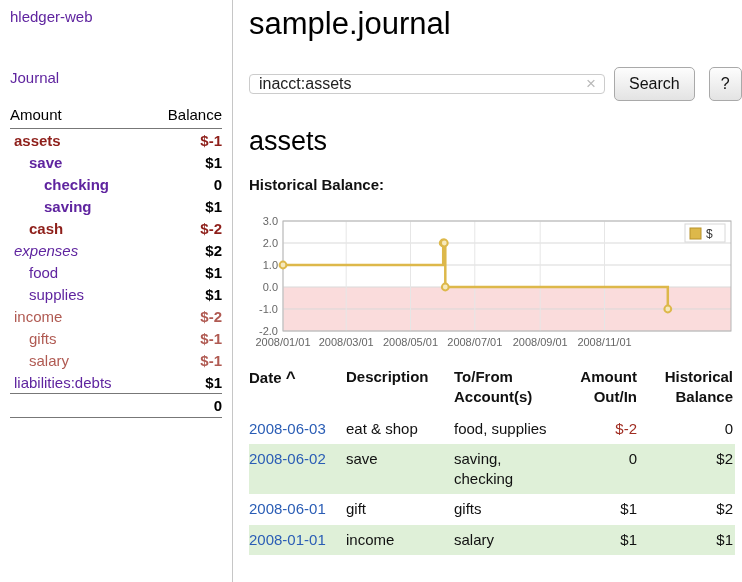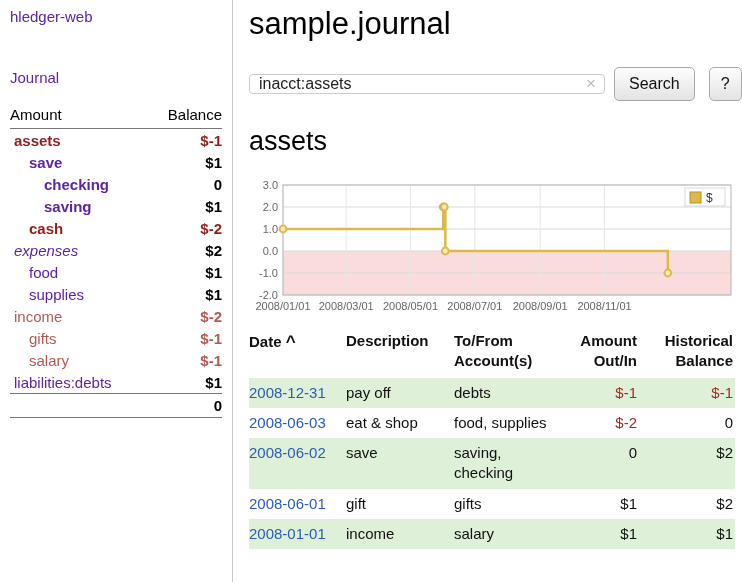--- a/index.html
+++ b/index.html
@@ -137,20 +137,21 @@
     <div class="searchbar">
       <span class="search-wrap">
         <input type="text" class="search-input" value="inacct:assets" style="">
         <span class="clear-btn">×</span>
       </span>
       <button class="btn">Search</button>
       <button class="btn help">?</button>
     </div>
 
     <h2 class="account-heading">assets</h2>
+    <div class="chart-heading">Historical Balance:</div>
 
     <div class="chart" id="chart"><svg width="490" height="144" viewBox="0 0 490 144" font-family="Liberation Sans, sans-serif">
           <rect x="34" y="8" width="448" height="110" fill="#ffffff"></rect>
           <rect x="34" y="74" width="448" height="44.0" fill="#fadcdc"></rect>
           <line x1="34" y1="8" x2="482" y2="8" stroke="#d9d9d9" stroke-width="1"></line>
           <line x1="34" y1="30" x2="482" y2="30" stroke="#d9d9d9" stroke-width="1"></line>
           <line x1="34" y1="52" x2="482" y2="52" stroke="#d9d9d9" stroke-width="1"></line>
           <line x1="34" y1="74" x2="482" y2="74" stroke="#d9d9d9" stroke-width="1"></line>
           <line x1="34" y1="96" x2="482" y2="96" stroke="#d9d9d9" stroke-width="1"></line>
           <line x1="34" y1="118" x2="482" y2="118" stroke="#d9d9d9" stroke-width="1"></line>
@@ -197,27 +198,20 @@
       <thead>
         <tr>
           <th><span>Date</span> <span class="sort-icon">^</span></th>
           <th>Description</th>
           <th>To/From Account(s)</th>
           <th class="num">Amount Out/In</th>
           <th class="num">Historical Balance</th>
         </tr>
       </thead>
       <tbody id="register-body">
-          <tr class="stripe">
-            <td><a href="#" class="datelink">2008-12-31</a></td>
-            <td>pay off</td>
-            <td>debts</td>
-            <td class="num neg">$-1</td>
-            <td class="num neg">$-1</td>
-          </tr>
           <tr>
             <td><a href="#" class="datelink">2008-06-03</a></td>
             <td>eat &amp; shop</td>
             <td>food, supplies</td>
             <td class="num neg">$-2</td>
             <td class="num">0</td>
           </tr>
           <tr class="stripe">
             <td><a href="#" class="datelink">2008-06-02</a></td>
             <td>save</td>

